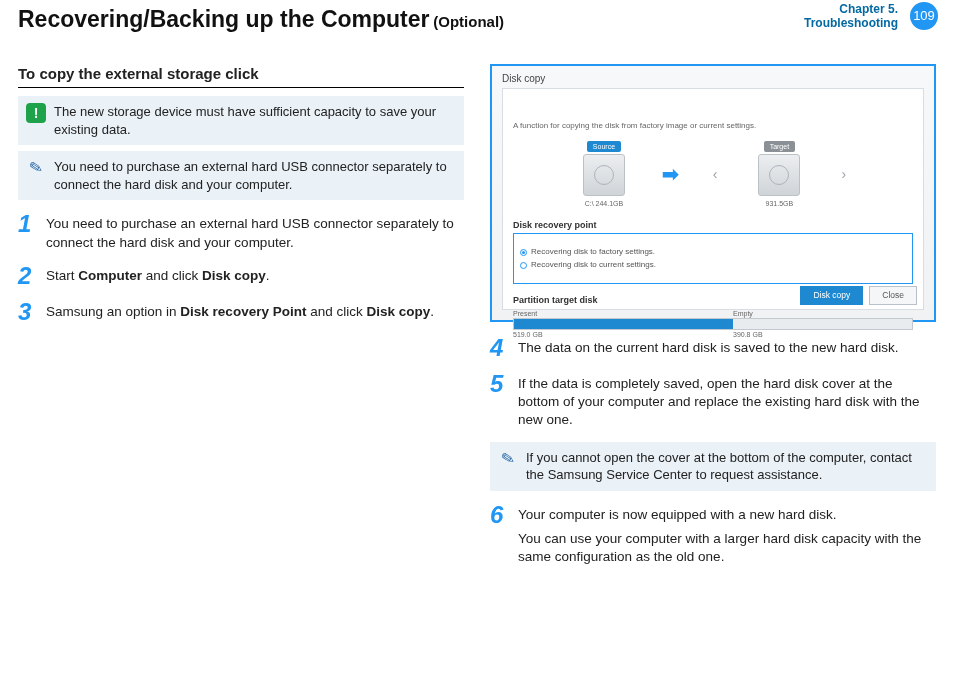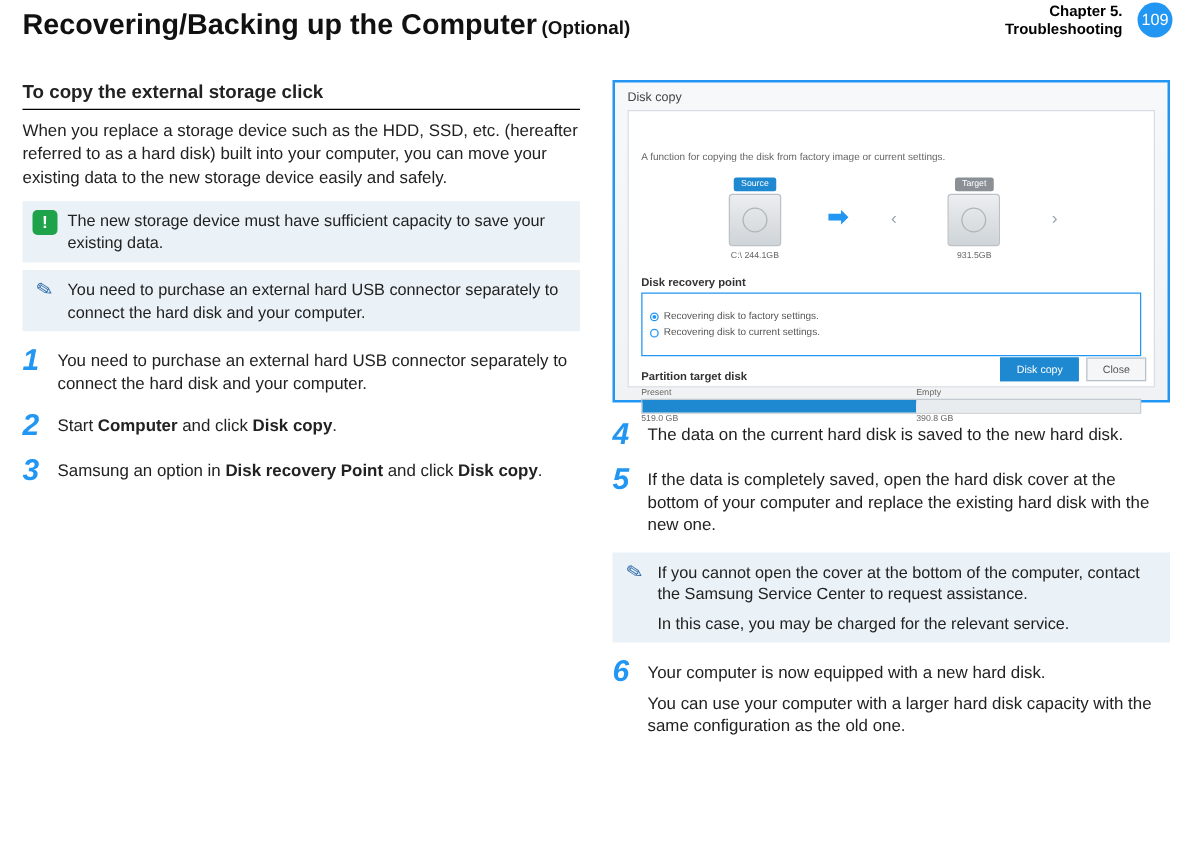--- a/index.html
+++ b/index.html
@@ -2,21 +2,21 @@
 <html><head>
 <meta charset="utf-8">
 <style>
   * { box-sizing: border-box; margin: 0; padding: 0; }
   body { font-family: "Segoe UI", "Myriad Pro", Arial, sans-serif; width: 954px; height: 677px; background: #fff; color: #222; font-size: 13.5px; line-height: 1.35; position: relative; }
 
   
   .hdr { position: relative; height: 36px; padding: 4px 18px 0 18px; }
   .title { font-size: 23px; font-weight: 800; color: #111; display: inline; text-align: center; }
   .title-opt { font-size: 15px; font-weight: 700; color: #111; }
-  .chapter { position: absolute; right: 56px; top: 2px; text-align: right; color: #000000; font-size: 12px; font-weight: 700; line-height: 1.2; }
+  .chapter { position: absolute; right: 56px; top: 2px; text-align: right; color: #0369a1; font-size: 12px; font-weight: 700; line-height: 1.2; }
   .pagebadge { position: absolute; right: 16px; top: 2px; width: 28px; height: 28px; border-radius: 50%; background: #2196f3; color: #fff; font-weight: 400; font-size: 13px; display: flex; align-items: center; justify-content: center; }
 
   .content { padding: 0 18px; display: flex; gap: 26px; margin-top: 28px; }
   .col { flex: 1 1 0; min-width: 0; }
 
   .sect-title { font-size: 15px; font-weight: 800; border-bottom: 0.8px solid #000; padding-bottom: 3px; margin-bottom: 8px; }
   p.body { margin-bottom: 10px; }
 
   .callout { background: #eaf1f7; border: 0; padding: 7px 10px 7px 36px; position: relative; margin-bottom: 6px; font-size: 13px; }
   .ico { position: absolute; left: 8px; top: 7px; width: 20px; height: 20px; border-radius: 4px; display: flex; align-items: center; justify-content: center; }
@@ -69,21 +69,20 @@
     <div>Chapter 5.</div>
     <div>Troubleshooting</div>
   </div>
   <div class="pagebadge">109</div>
 </div>
 
 <div class="content">
 
   <div class="col">
     <div class="sect-title">To copy the external storage click</div>
-    <p class="body">When you replace a storage device such as the HDD, SSD, etc. (hereafter referred to as a hard disk) built into your computer, you can move your existing data to the new storage device easily and safely.</p>
 
     <div class="callout">
       <div class="ico ico-excl">!</div>
       <span>The new storage device must have sufficient capacity to save your existing data.</span>
     </div>
     <div class="callout">
       <div class="ico ico-note">✎</div>
       <span>You need to purchase an external hard USB connector separately to connect the hard disk and your computer.</span>
     </div>
 
@@ -173,21 +172,20 @@
     <div class="step">
       <div class="step-num">5</div>
       <div class="step-body">
           <p>If the data is completely saved, open the hard disk cover at the bottom of your computer and replace the existing hard disk with the new one.</p>
         </div>
     </div>
 
     <div class="callout" style="margin-top:12px">
       <div class="ico ico-note">✎</div>
       <div>If you cannot open the cover at the bottom of the computer, contact the Samsung Service Center to request assistance.</div>
-      <div style="margin-top:6px">In this case, you may be charged for the relevant service.</div>
     </div>
 
     <div class="step">
       <div class="step-num">6</div>
       <div class="step-body">
         <p>Your computer is now equipped with a new hard disk.</p>
         <p>You can use your computer with a larger hard disk capacity with the same configuration as the old one.</p>
       </div>
     </div>
   </div>

